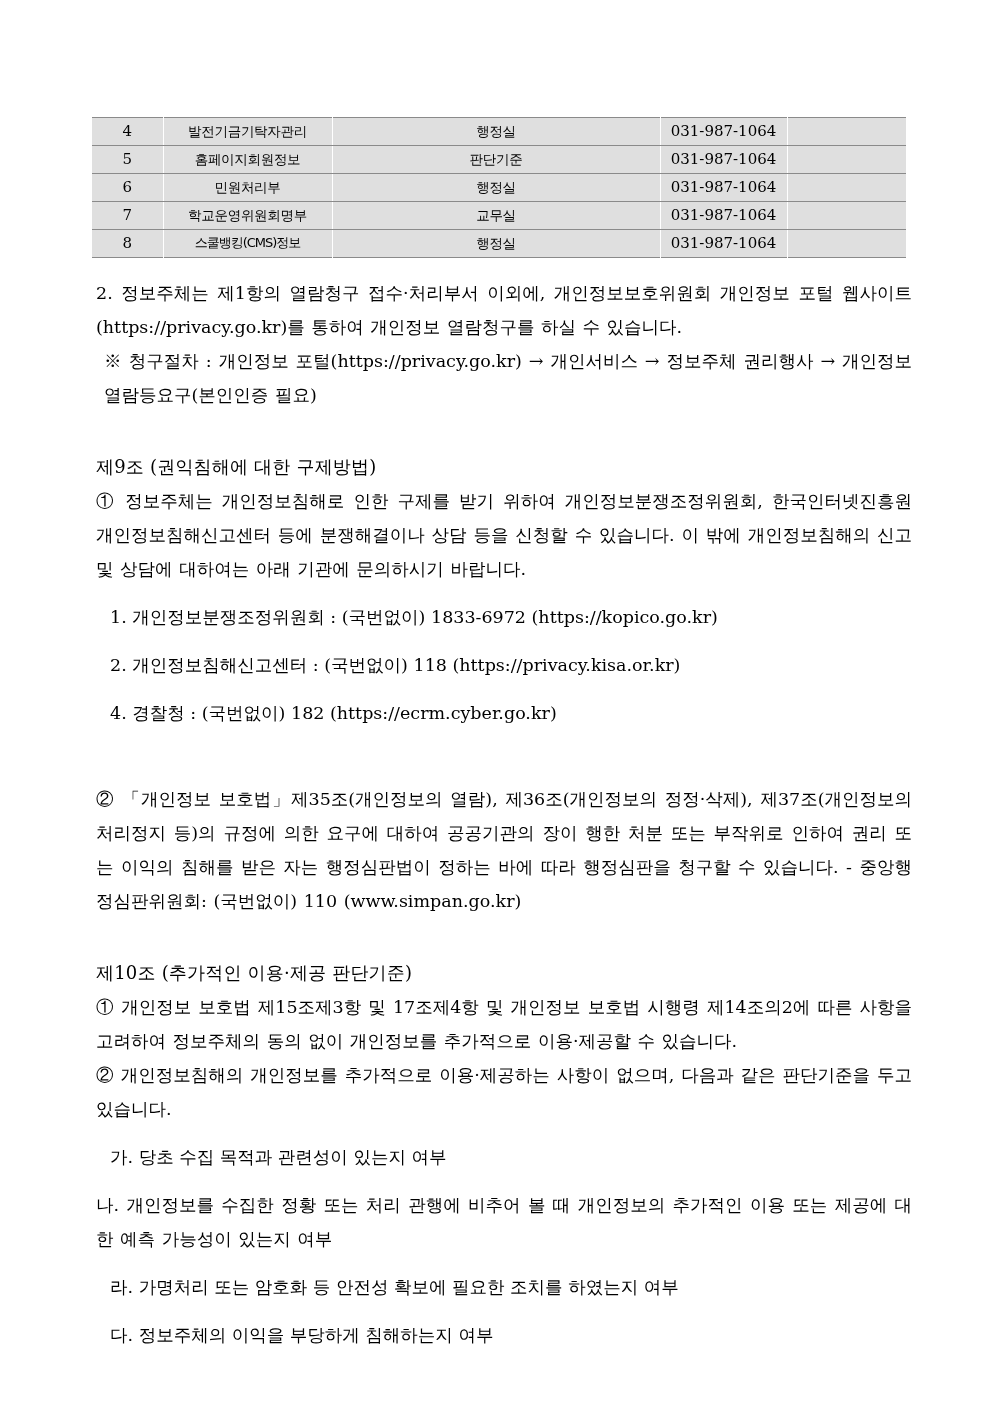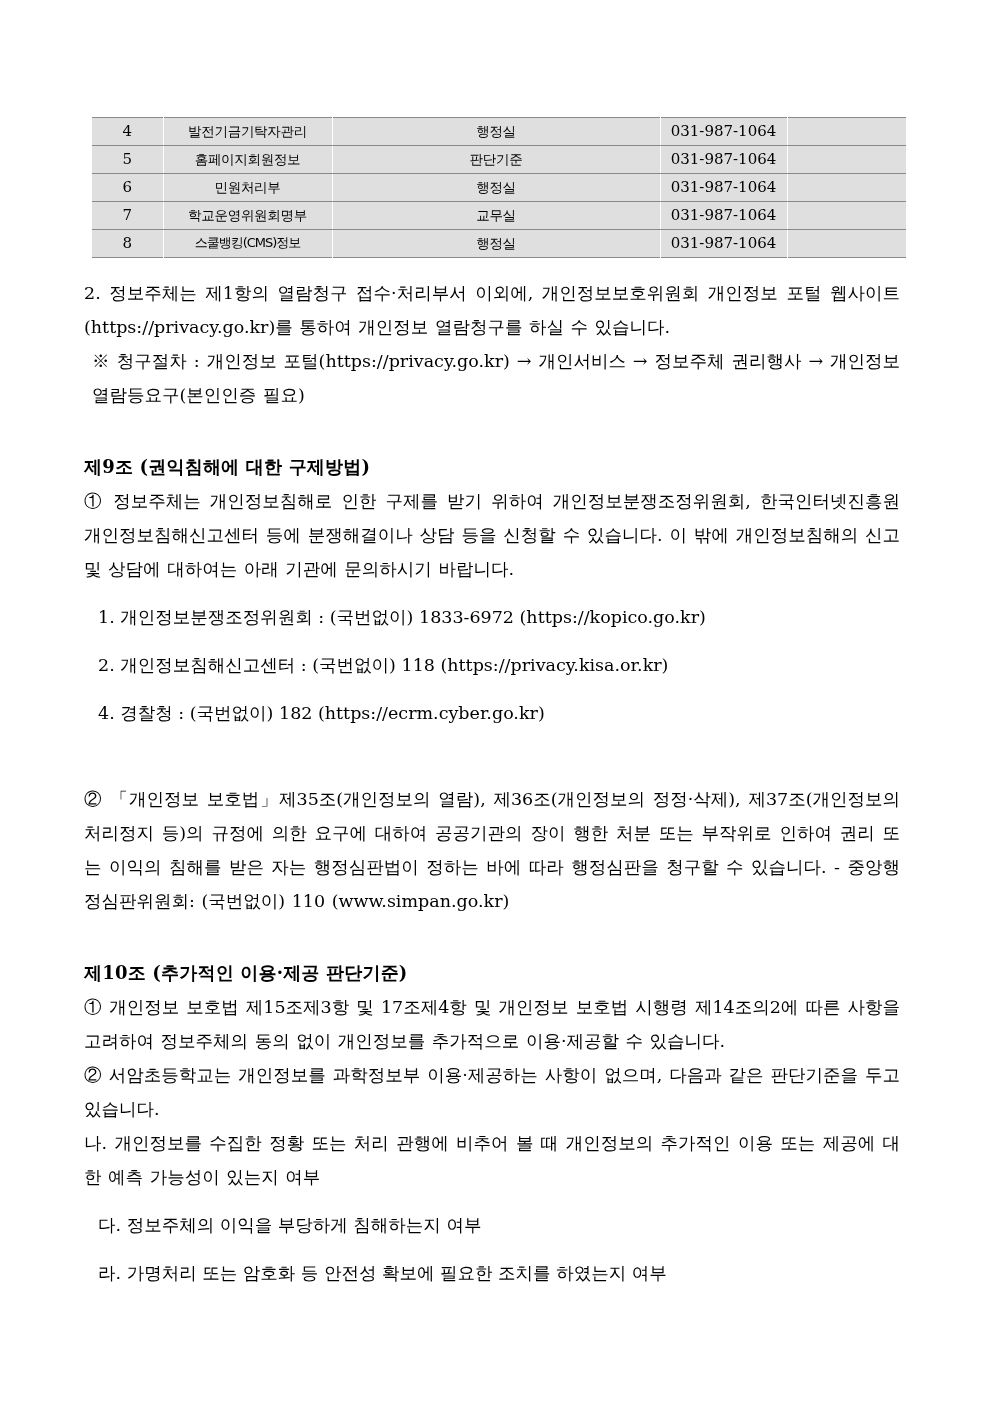--- a/index.html
+++ b/index.html
@@ -76,41 +76,41 @@
     font-size: 15px;
   }
   .cell-tight {
     letter-spacing: -1.0px;
     font-size: 13px;
   }
 
   
   .body-area {
     position: absolute;
-    left: 84px;
+    left: 96px;
     top: 276px;
     width: 816px;
   }
 
   p.para {
     margin: 0;
     font-size: 17.5px;
     line-height: 34px;
     text-align: justify;
     text-justify: inter-character;
     letter-spacing: 0px;
     word-spacing: 1px;
   }
   .hang    { padding-left: 8px; }
 
   h3.sec-heading {
     margin: 0;
     font-size: 18px;
     line-height: 34px;
-    font-weight: bold;
+    font-weight: normal;
     letter-spacing: 0.2px;
   }
   .gap-lg { height: 38px; }
 
   .listline {
     margin: 14px;
     font-size: 17.5px;
     line-height: 34px;
     text-align: left;
   }
@@ -188,21 +188,22 @@
     <div class="gap-lg"></div>
 
     <p class="para">② 「개인정보 보호법」제35조(개인정보의 열람), 제36조(개인정보의 정정·삭제), 제37조(개인정보의 처리정지 등)의 규정에 의한 요구에 대하여 공공기관의 장이 행한 처분 또는 부작위로 인하여 권리 또는 이익의 침해를 받은 자는 행정심판법이 정하는 바에 따라 행정심판을 청구할 수 있습니다. - 중앙행정심판위원회: (국번없이) 110 (www.simpan.go.kr)</p>
 
     <div class="gap-lg"></div>
 
     <h3 class="sec-heading">제10조 (추가적인 이용·제공 판단기준)</h3>
 
     <p class="para">① 개인정보 보호법 제15조제3항 및 17조제4항 및 개인정보 보호법 시행령 제14조의2에 따른 사항을 고려하여 정보주체의 동의 없이 개인정보를 추가적으로 이용·제공할 수 있습니다.</p>
 
-    <p class="para">② 서암초등학교는 개인정보를 과학정보부 이용·제공하는 사항이 없으며, 다음과 같은 판단기준을 두고 있습니다.</p>
-
+    <p class="para">② 개인정보침해의 개인정보를 추가적으로 이용·제공하는 사항이 없으며, 다음과 같은 판단기준을 두고 있습니다.</p>
+
+    <p class="listline">가. 당초 수집 목적과 관련성이 있는지 여부</p>
     <p class="para">나. 개인정보를 수집한 정황 또는 처리 관행에 비추어 볼 때 개인정보의 추가적인 이용 또는 제공에 대한 예측 가능성이 있는지 여부</p>
+    <p class="listline">라. 가명처리 또는 암호화 등 안전성 확보에 필요한 조치를 하였는지 여부</p>
     <p class="listline">다. 정보주체의 이익을 부당하게 침해하는지 여부</p>
-    <p class="listline">라. 가명처리 또는 암호화 등 안전성 확보에 필요한 조치를 하였는지 여부</p>
 
   </div>
 
 </div>
 
 </body></html>

